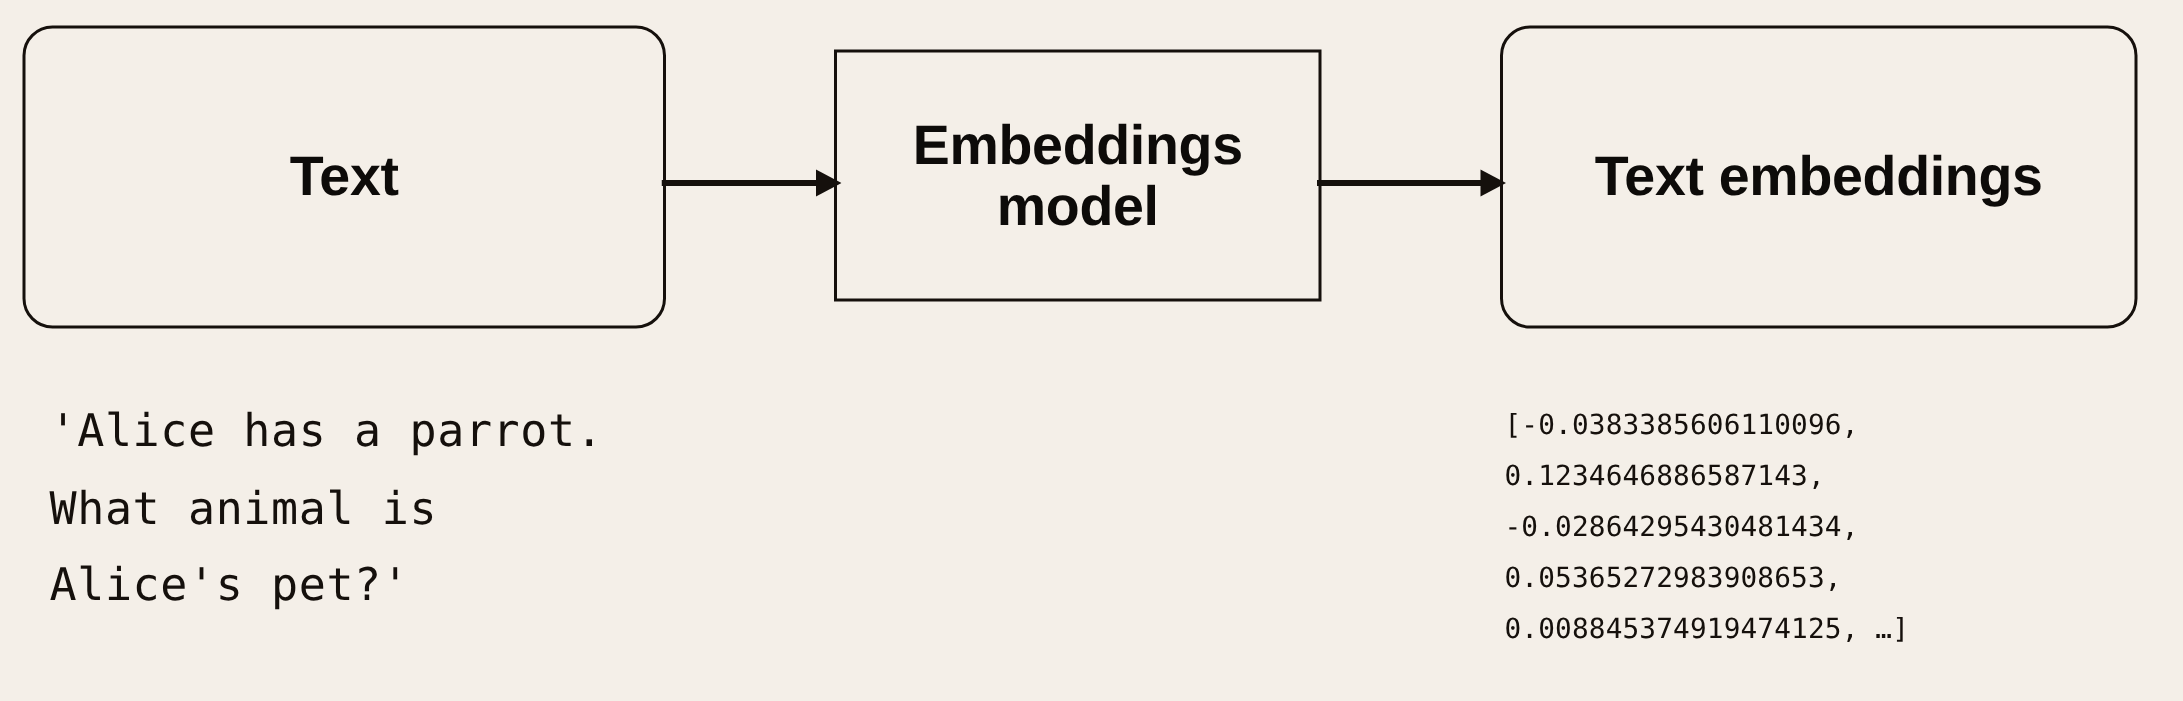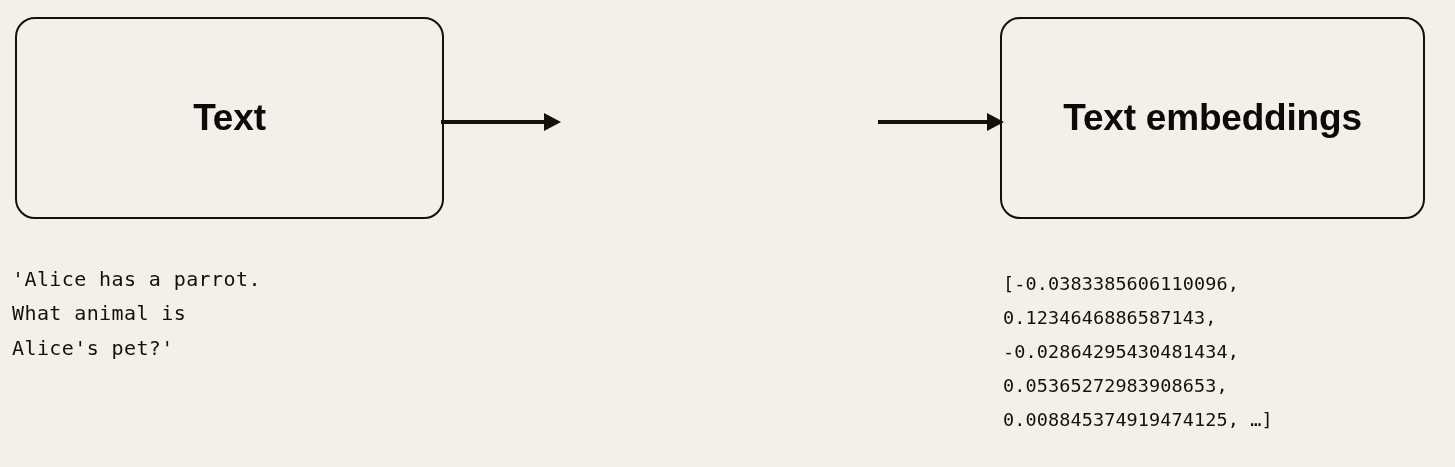--- a/index.html
+++ b/index.html
@@ -60,23 +60,23 @@
   #arrow-2 { left: 878px; top: 110px; width: 126px; }
 
   
   .mono-block {
     position: absolute;
     font-family: "DejaVu Sans Mono", "Liberation Mono", monospace;
     color: #15100c;
     white-space: pre;
   }
   #caption-input {
-    left: 12px;
+    left: 33px;
     top: 262px;
-    font-size: 20px;
+    font-size: 30px;
     line-height: 1.72;
     letter-spacing: 0.4px;
   }
   #caption-vector {
     left: 1003px;
     top: 267px;
     font-size: 18.5px;
     line-height: 1.84;
     letter-spacing: 0.1px;
   }
@@ -88,20 +88,24 @@
 
   <div class="node rounded" id="node-text">
     <span class="node-label">Text</span>
   </div>
 
   <svg class="arrow" id="arrow-1" viewBox="0 0 120 24">
     <line x1="0" y1="12" x2="105" y2="12" stroke="#15100c" stroke-width="4"></line>
     <polygon points="103,3 120,12 103,21" fill="#15100c"></polygon>
   </svg>
 
+  <div class="node sharp" id="node-model">
+    <span class="node-label">Embeddings
+model</span>
+  </div>
 
   <svg class="arrow" id="arrow-2" viewBox="0 0 126 24">
     <line x1="0" y1="12" x2="111" y2="12" stroke="#15100c" stroke-width="4"></line>
     <polygon points="109,3 126,12 109,21" fill="#15100c"></polygon>
   </svg>
 
   <div class="node rounded" id="node-embed">
     <span class="node-label">Text embeddings</span>
   </div>
 

